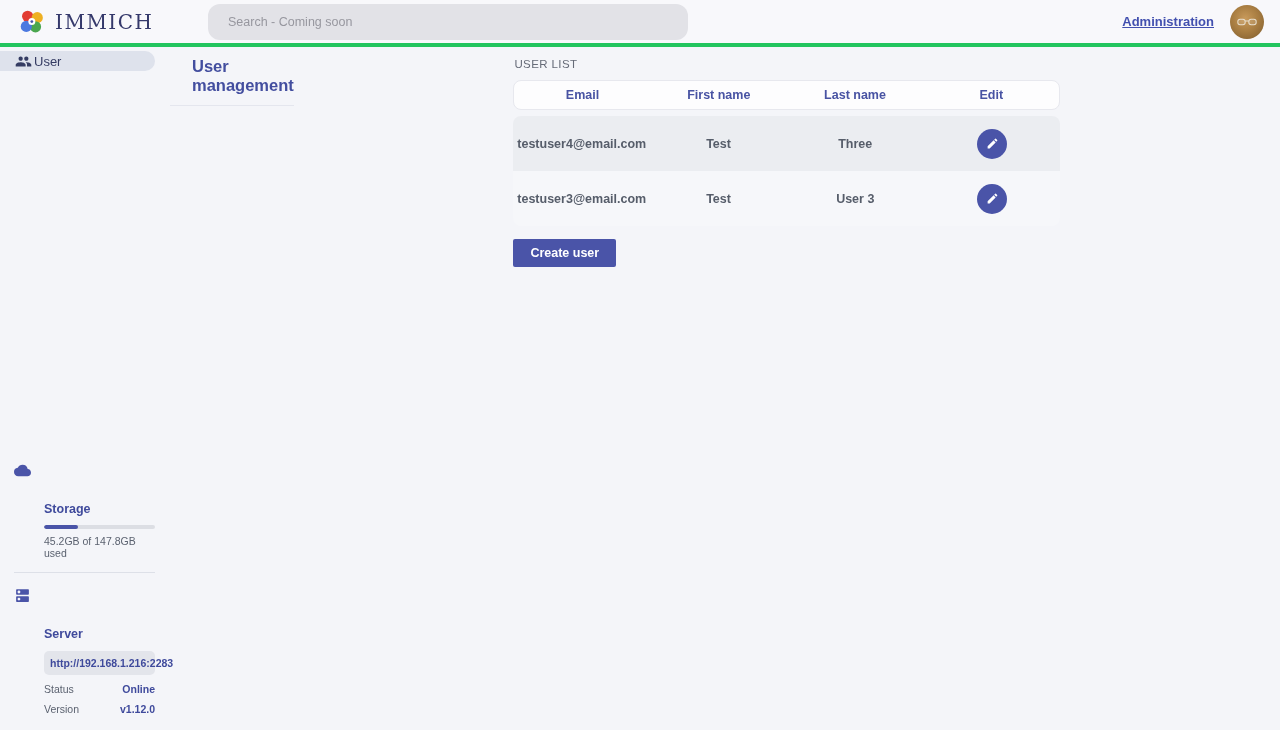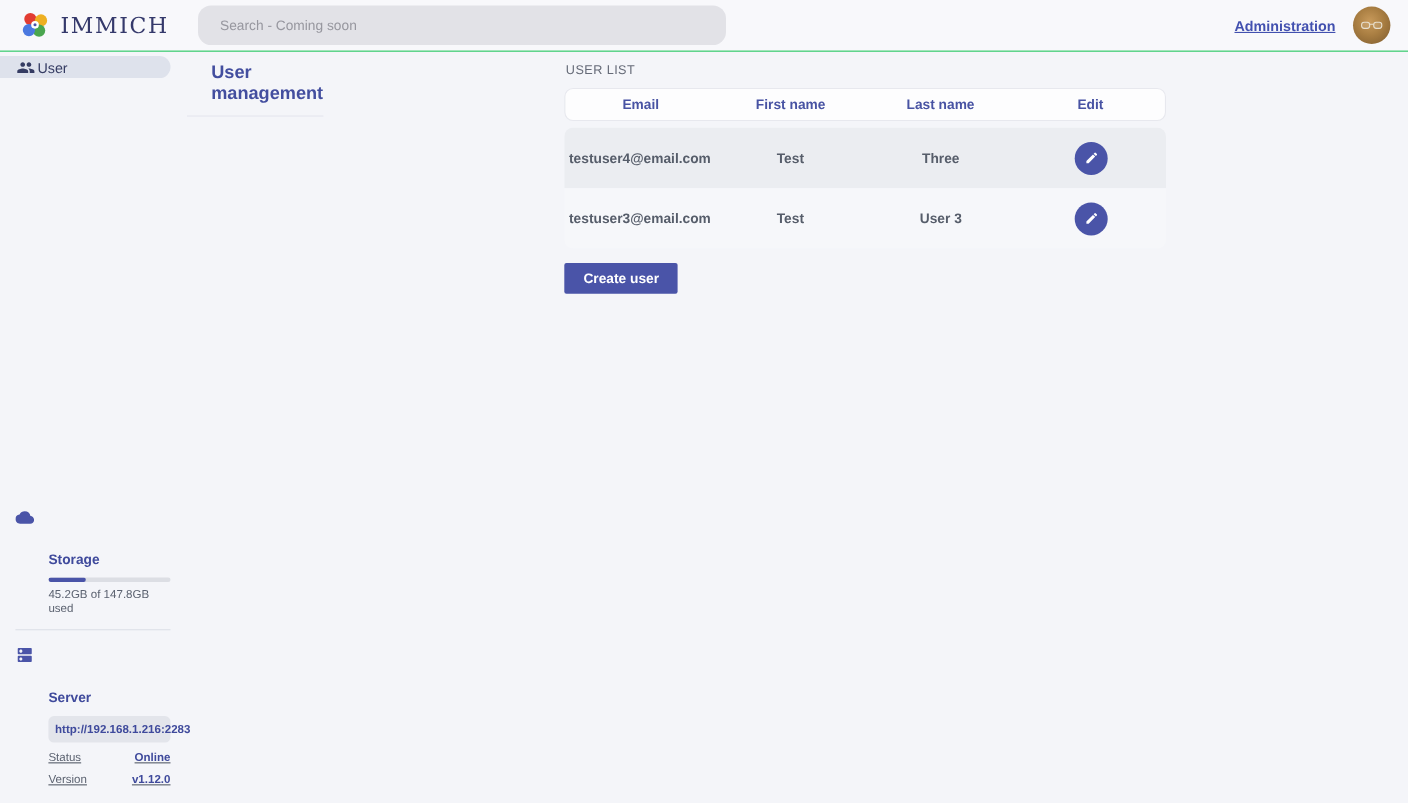--- a/index.html
+++ b/index.html
@@ -8,35 +8,36 @@
     font-family: "Liberation Sans", "DejaVu Sans", sans-serif;
     background: #f4f5f9;
     color: #565d6a;
   }
   .app { width: 1280px; height: 730px; display: flex; flex-direction: column; }
 
   
   .topbar {
     height: 47px; flex: 0 0 47px;
     background: #f8f8fb;
-    border-bottom: 1px solid #22c55e;
+    border-bottom: 4px solid #22c55e;
     display: flex; align-items: center;
     padding-left: 18px; padding-right: 16px;
   }
   .brand { display: flex; align-items: center; gap: 9px; width: 162px; flex: 0 0 162px; }
   .brand-logo { width: 28px; height: 28px; }
   .brand-text {
     font-family: "DejaVu Serif", "Liberation Serif", serif;
     font-size: 20px; letter-spacing: 1.5px; color: #35396b; font-weight: 500;
   }
   .search-input {
     width: 480px; height: 36px;
     background: #e2e2e7; border: none; border-radius: 12px;
     padding: 0 20px; font-size: 12.5px; color: #be185d; outline: none;
     font-family: inherit;
+    margin-left: 28px;
   }
   .search-input::placeholder { color: #97979f; }
   .topbar-spacer { flex: 1; }
   .admin-link {
     font-size: 13px; font-weight: 700; color: #4250af;
     text-decoration: underline; cursor: pointer; margin-right: 16px;
   }
   .avatar {
     width: 34px; height: 34px; border-radius: 50%;
     background: radial-gradient(circle at 45% 40%, #c89a5b 0%, #a97e42 45%, #7c5a2d 100%);
@@ -72,21 +73,21 @@
   }
   .progress-fill { height: 100%; border-radius: 2px; background: #4a54a8; width: 0; }
   .usage-text { font-size: 10.5px; color: #5b6270; }
   .side-divider { border: none; border-top: 1px solid #dde0e8; margin: 13px 0 13px 0; }
   .server-url {
     margin-top: 9px; background: #e3e5eb; border-radius: 5px;
     padding: 6px 6px; text-align: center;
     font-size: 10.5px; font-weight: 700; color: #3f4a9c;
     white-space: nowrap;
   }
-  .server-row { display: flex; justify-content: space-between; margin-top: 8px; text-decoration: underline; }
+  .server-row { display: flex; justify-content: space-between; margin-top: 8px; }
   .server-row .k { font-size: 10.5px; color: #5b6270; }
   .server-row .v { font-size: 10.5px; font-weight: 700; color: #3f4a9c; }
 
   
   .main { flex: 1; min-width: 0; display: flex; flex-direction: row; }
   .page-header {
     height: 59px; flex: 0 0 59px;
     border-bottom: 1px solid #e4e6ee;
     display: flex; align-items: center; padding-left: 22px;
   }

